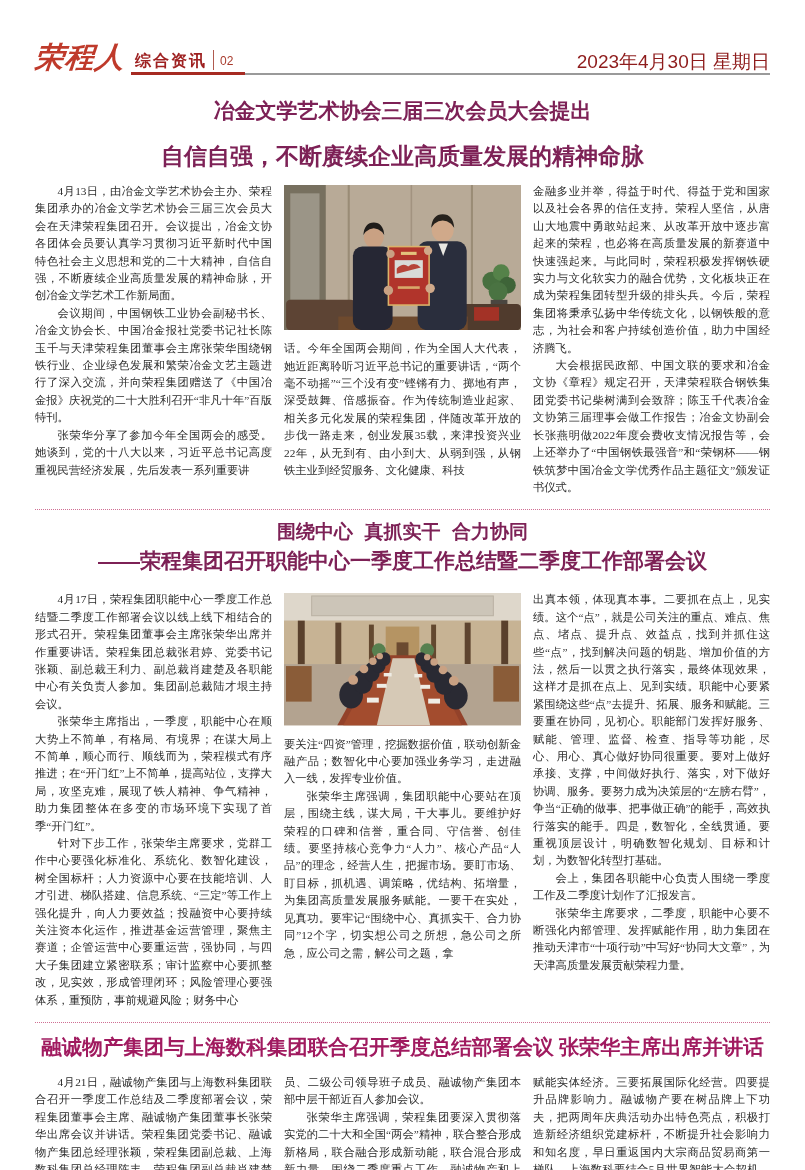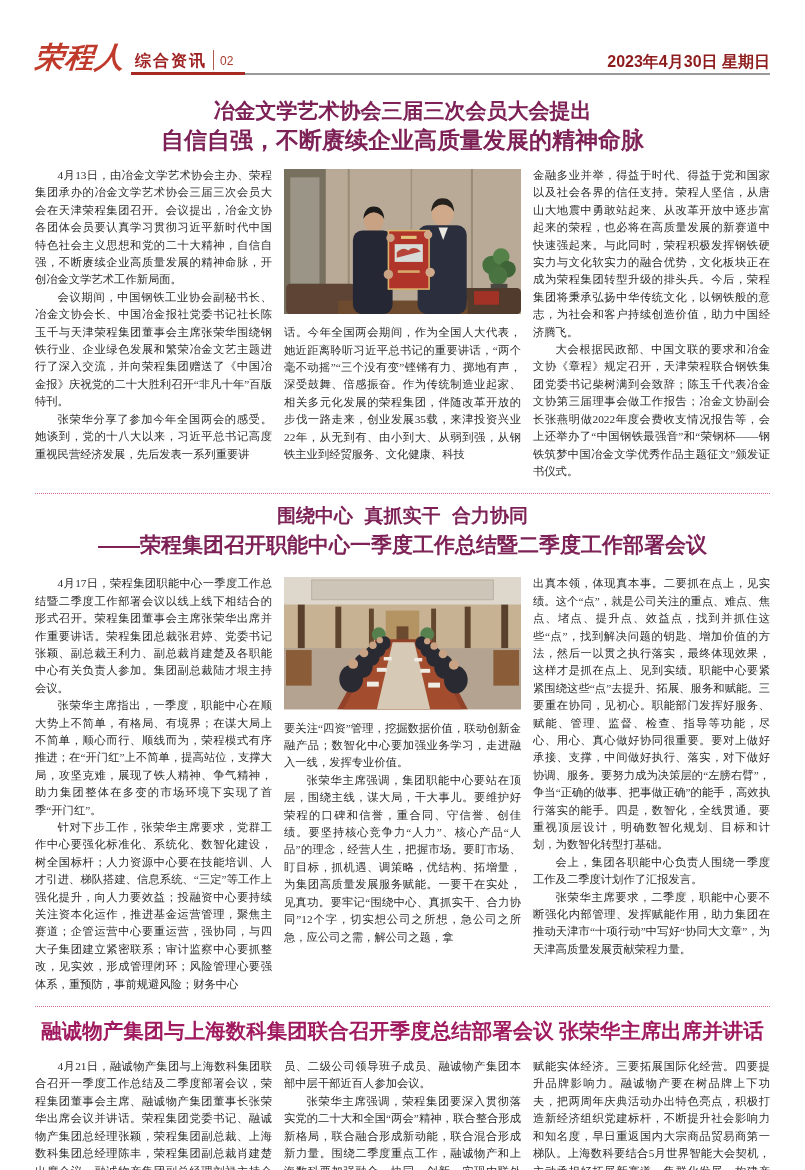--- a/index.html
+++ b/index.html
@@ -21,33 +21,33 @@
     font-family:"Liberation Sans","DejaVu Sans",sans-serif;font-weight:700;
     font-size:16px;line-height:18px;color:#9e2121;letter-spacing:2px;
   }
   .vdiv{width:1px;height:20px;background:#b05a4f;margin:0 6px;display:inline-block;}
   .pageno{
     font-family:"Liberation Sans","DejaVu Sans",sans-serif;
     font-size:12px;line-height:17px;color:#a83a2c;
   }
   .date{
     margin-left:auto;font-family:"Liberation Sans","DejaVu Sans",sans-serif;
-    font-weight:700;font-size:16px;line-height:16px;color:#8e1c1c;
+    font-weight:400;font-size:19px;line-height:16px;color:#8e1c1c;
   }
   .rule{display:flex;align-items:flex-start;margin-left:96px;margin-top:2px;}
   .rule-red{width:114px;height:3px;background:#a62a22;}
   .rule-gray{flex:1;height:1.5px;background:#9a9a9a;margin-top:1px;}
 
   
   .t-sm{font-family:Liberation Mono, monospace;font-weight:700;
         text-align:center;color:#7d2156;}
   .t-lg{font-family:"Liberation Sans","DejaVu Sans",sans-serif;font-weight:700;
         text-align:center;color:#7d2156;}
   .a1 .t-sm{font-size:21px;line-height:26px;margin-top:25px;}
-  .a1 .t-lg{font-size:23px;line-height:28px;margin-top:0;}
+  .a1 .t-lg{font-size:23px;line-height:28px;margin-top:16px;}
   .a2 .t-sm{font-size:19px;line-height:24px;margin-top:5px;}
   .a2 .t-lg{font-size:21px;line-height:26px;margin-top:3px;}
   .a3 .t-one{font-family:Liberation Serif, serif;font-weight:700;
         text-align:center;color:#a01a5f;font-size:20.5px;line-height:27px;margin-top:5px;}
 
   
   .cols{display:flex;gap:12px;margin-top:13px;}
   .col{flex:1;min-width:0;font-size:11.3px;line-height:17.4px;text-align:justify;}
   .col p{margin:0;text-indent:2em;}
   .col p.cont{text-indent:0;}

